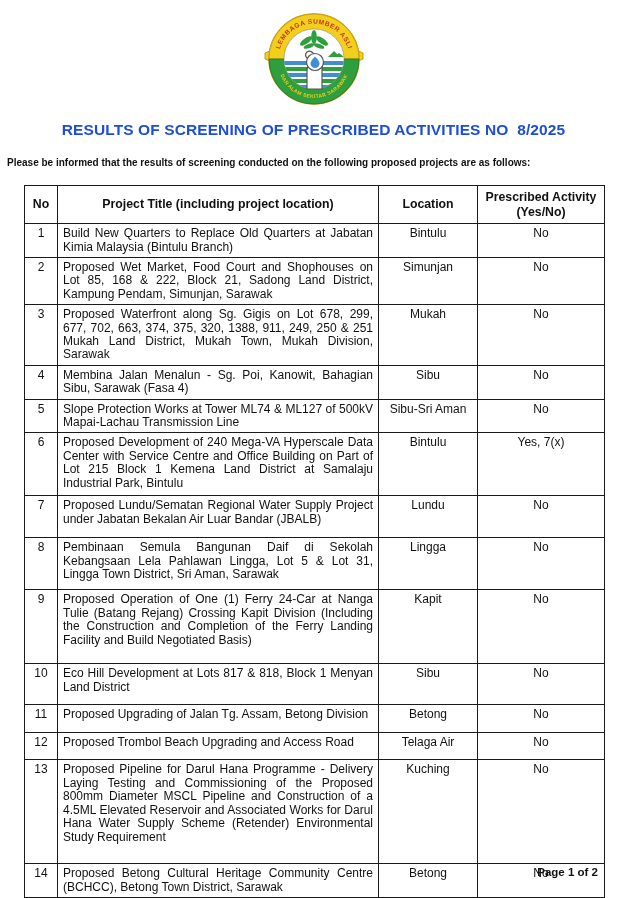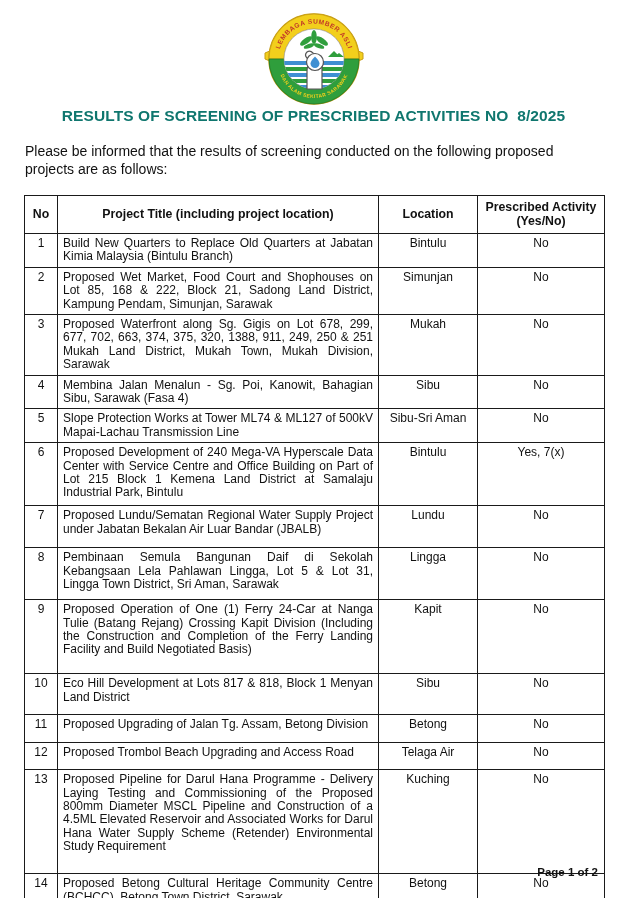--- a/index.html
+++ b/index.html
@@ -12,32 +12,34 @@
     background: #ffffff;
     overflow: hidden;
   }
   .logo-wrap {
     width: 100%;
     display: flex;
     justify-content: center;
     padding-top: 11px;
   }
   .doc-title {
+    margin-top: 14px;
     text-align: center;
     font-size: 15.5px;
     font-weight: bold;
     letter-spacing: 0.1px;
     white-space: pre-wrap;
-    color: #0f766e;
+    color: #1d4ed8;
   }
   .intro {
-    margin: 17px 23px 0 25px;
-    font-size: 14px;
+    margin: 17px 23px 0 7px;
+    font-size: 10px;
     line-height: 1.32;
     color: #111;
+    font-weight: bold;
   }
   table.results {
     margin: 16px 0 0 24px;
     border-collapse: collapse;
     width: 580px;
     table-layout: fixed;
     font-size: 12px;
   }
   table.results th, table.results td {
     border: 1.4px solid #1a1a1a;

